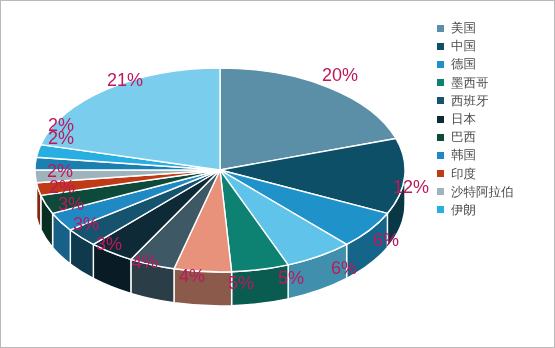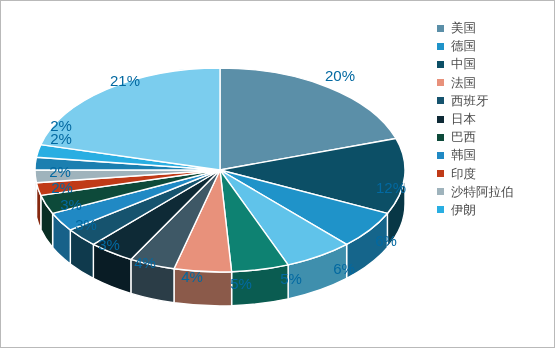--- a/index.html
+++ b/index.html
@@ -34,22 +34,22 @@
     display:inline-block;
   }
   .legend-label{
     font-size:12.5px;
     color:#4a4a4a;
     white-space:nowrap;
     font-family:Liberation Serif, serif;
   }
   .slice-label{
     position:absolute;
-    font-size:15px;
-    color:#0369a1;
+    font-size:18px;
+    color:#be185d;
     white-space:nowrap;
     font-family:"Liberation Sans","DejaVu Sans",sans-serif;
     transform:translate(-50%,-50%);
   }
 </style>
 </head>
 <body>
 
 <div id="chart-frame">
 
@@ -95,21 +95,21 @@
           <path d="M 215 165 L 47.60699529378638 208.4294877396374 A 185 102 0 0 1 35.81211519120325 190.3663684908152 Z" fill="#0D4A3A" stroke="#ffffff" stroke-width="1.4" stroke-linejoin="round"></path>
           <path d="M 215 165 L 35.81211519120325 190.3663684908152 A 185 102 0 0 1 31.458780256821626 177.78398982355907 Z" fill="#C03A17" stroke="#ffffff" stroke-width="1.4" stroke-linejoin="round"></path>
           <path d="M 215 165 L 31.458780256821626 177.78398982355907 A 185 102 0 0 1 30 165 Z" fill="#9FB3BC" stroke="#ffffff" stroke-width="1.4" stroke-linejoin="round"></path>
           <path d="M 215 165 L 30 165 A 185 102 0 0 1 31.458780256821598 152.21601017644102 Z" fill="#1B7FB0" stroke="#ffffff" stroke-width="1.4" stroke-linejoin="round"></path>
           <path d="M 215 165 L 31.458780256821598 152.21601017644102 A 185 102 0 0 1 35.812115191203276 139.63363150918474 Z" fill="#29AEE2" stroke="#ffffff" stroke-width="1.4" stroke-linejoin="round"></path>
           <path d="M 215 165 L 35.812115191203276 139.63363150918474 A 185 102 0 0 1 214.99999999999997 63 Z" fill="#7BCDEE" stroke="#ffffff" stroke-width="1.4" stroke-linejoin="round"></path>
         </g>
     </svg>
     <div id="slice-label-layer">
         <div class="slice-label" style="left: 335px; top: 70px;">20%</div>
-        <div class="slice-label" style="left: 386px; top: 182px;">12%</div>
+        <div class="slice-label" style="left: 406px; top: 182px;">12%</div>
         <div class="slice-label" style="left: 381px; top: 235px;">6%</div>
         <div class="slice-label" style="left: 339px; top: 263px;">6%</div>
         <div class="slice-label" style="left: 286px; top: 273px;">5%</div>
         <div class="slice-label" style="left: 236px; top: 278px;">5%</div>
         <div class="slice-label" style="left: 187px; top: 271px;">4%</div>
         <div class="slice-label" style="left: 140px; top: 257px;">4%</div>
         <div class="slice-label" style="left: 104px; top: 239px;">3%</div>
         <div class="slice-label" style="left: 81px; top: 219px;">3%</div>
         <div class="slice-label" style="left: 66px; top: 199px;">3%</div>
         <div class="slice-label" style="left: 57px; top: 182px;">2%</div>
@@ -119,30 +119,30 @@
         <div class="slice-label" style="left: 120px; top: 75px;">21%</div>
       </div>
   </div>
 
   <div id="legend">
       <div class="legend-item">
         <span class="legend-swatch" style="background: rgb(91, 143, 168);"></span>
         <span class="legend-label">美国</span>
       </div>
       <div class="legend-item">
+        <span class="legend-swatch" style="background: rgb(12, 79, 102);"></span>
+        <span class="legend-label">中国</span>
+      </div>
+      <div class="legend-item">
         <span class="legend-swatch" style="background: rgb(31, 147, 201);"></span>
         <span class="legend-label">德国</span>
       </div>
       <div class="legend-item">
-        <span class="legend-swatch" style="background: rgb(12, 79, 102);"></span>
-        <span class="legend-label">中国</span>
-      </div>
-      <div class="legend-item">
-        <span class="legend-swatch" style="background: rgb(232, 145, 123);"></span>
-        <span class="legend-label">法国</span>
+        <span class="legend-swatch" style="background: rgb(14, 130, 114);"></span>
+        <span class="legend-label">墨西哥</span>
       </div>
       <div class="legend-item">
         <span class="legend-swatch" style="background: rgb(22, 83, 110);"></span>
         <span class="legend-label">西班牙</span>
       </div>
       <div class="legend-item">
         <span class="legend-swatch" style="background: rgb(14, 42, 54);"></span>
         <span class="legend-label">日本</span>
       </div>
       <div class="legend-item">

